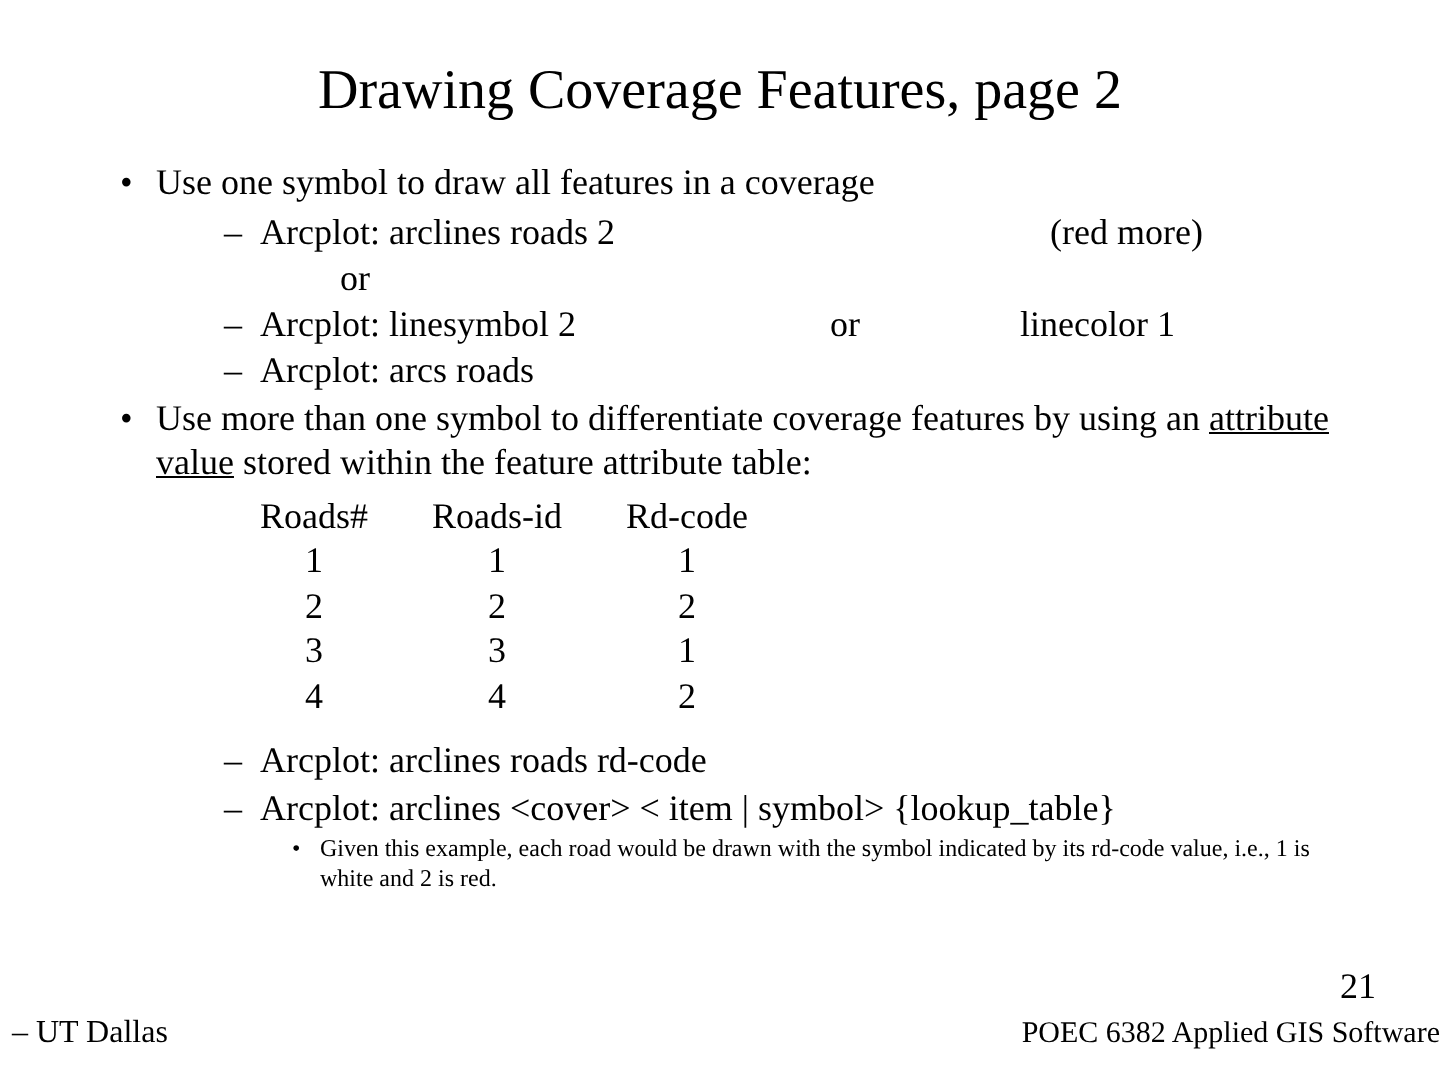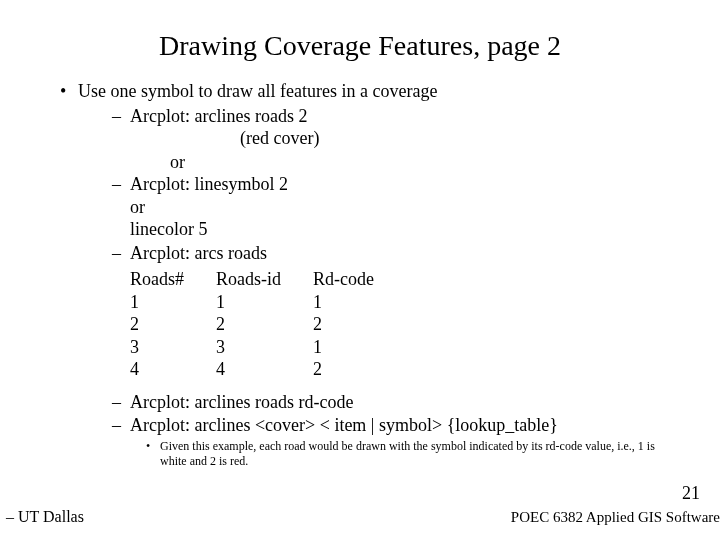--- a/index.html
+++ b/index.html
@@ -39,21 +39,20 @@
   }
   .lvl1::before {
     content: "•";
     position: absolute;
     left: 10px;
   }
   .lvl2 {
     margin: 0 0 1px 0;
     padding-left: 80px;
     position: relative;
-    flex-direction: column;
   }
   .lvl2::before {
     content: "–";
     position: absolute;
     left: 62px;
   }
   .sub-or {
     padding-left: 120px;
     margin: 0;
   }
@@ -73,20 +72,21 @@
     content: "•";
     position: absolute;
     left: 96px;
   }
   .table-block {
     padding-left: 80px;
     margin: 4px 0 10px 0;
   }
   .table-block table {
     border-collapse: collapse;
+    text-align: center;
   }
   .table-block td {
     padding: 0 32px 0 0;
     font-size: 18px;
     vertical-align: top;
   }
   .underline {
     text-decoration: underline;
   }
   .footer-left {
@@ -98,51 +98,54 @@
   .footer-center {
     position: absolute;
     left: 0;
     right: 0;
     bottom: 14px;
     text-align: right;
     font-size: 15px;
   }
   .page-num {
     position: absolute;
-    right: 20px;
+    right: 32px;
     bottom: 36px;
     font-size: 18px;
   }
 </style>
 </head>
 <body>
 
 <div class="slide">
 
   <h1 class="title">Drawing Coverage Features, page 2</h1>
 
   <div class="body">
 
 
     <p class="lvl1">Use one symbol to draw all features in a coverage</p>
 
     <div class="lvl2 row-inline">
       <span class="a">Arcplot:  arclines roads 2</span>
-      <span style="padding-left:110px;">(red cover)</span>
+      <span style="padding-left:110px;">(red more)</span>
     </div>
     <p class="sub-or">or</p>
 
     <div class="lvl2 row-inline">
       <span class="a">Arcplot:  linesymbol 2</span>
       <span class="b">or</span>
-      <span class="c">linecolor 5</span>
+      <span class="c">linecolor 1</span>
     </div>
 
     <p class="lvl2">Arcplot:  arcs roads</p>
 
+    <p class="lvl1">
+      <span>Use more than one symbol to differentiate coverage features by using an </span><span class="underline">attribute value</span><span> stored within the feature attribute table:</span>
+    </p>
 
     <div class="table-block">
       <table>
         <tbody>
             <tr>
           <td>Roads#</td>
           <td>Roads-id</td>
           <td>Rd-code</td>
         </tr>
         <tr>

